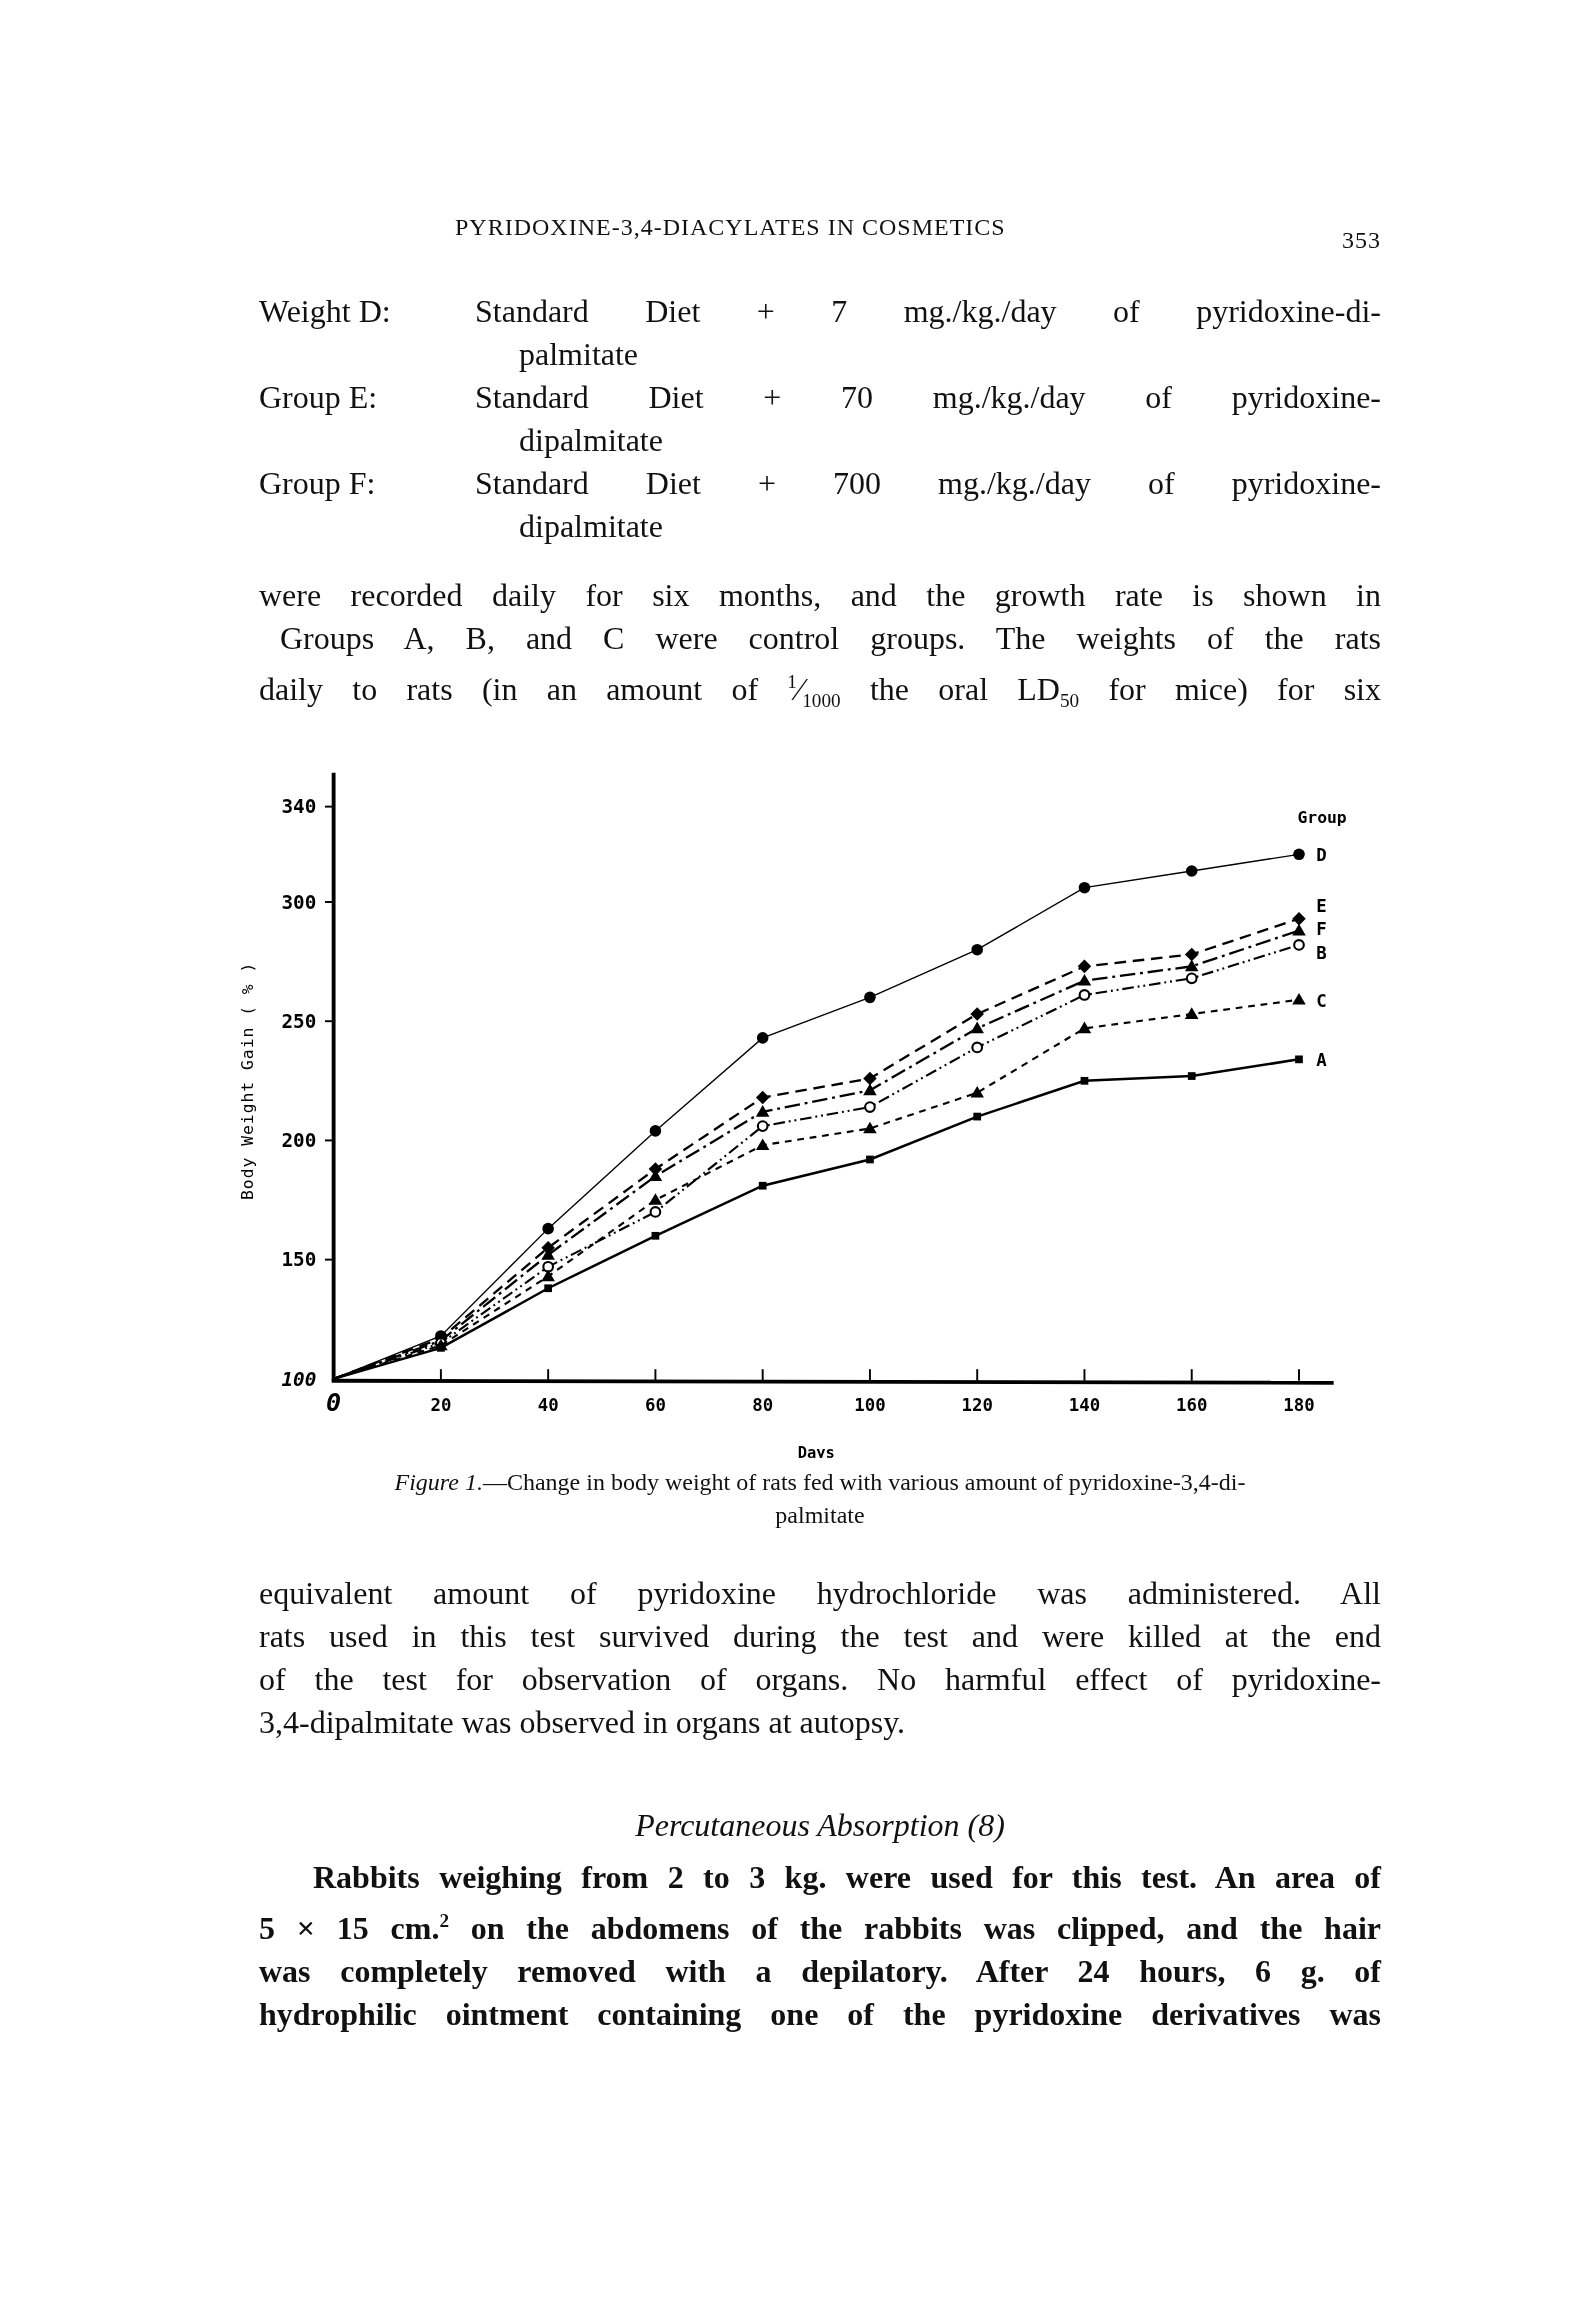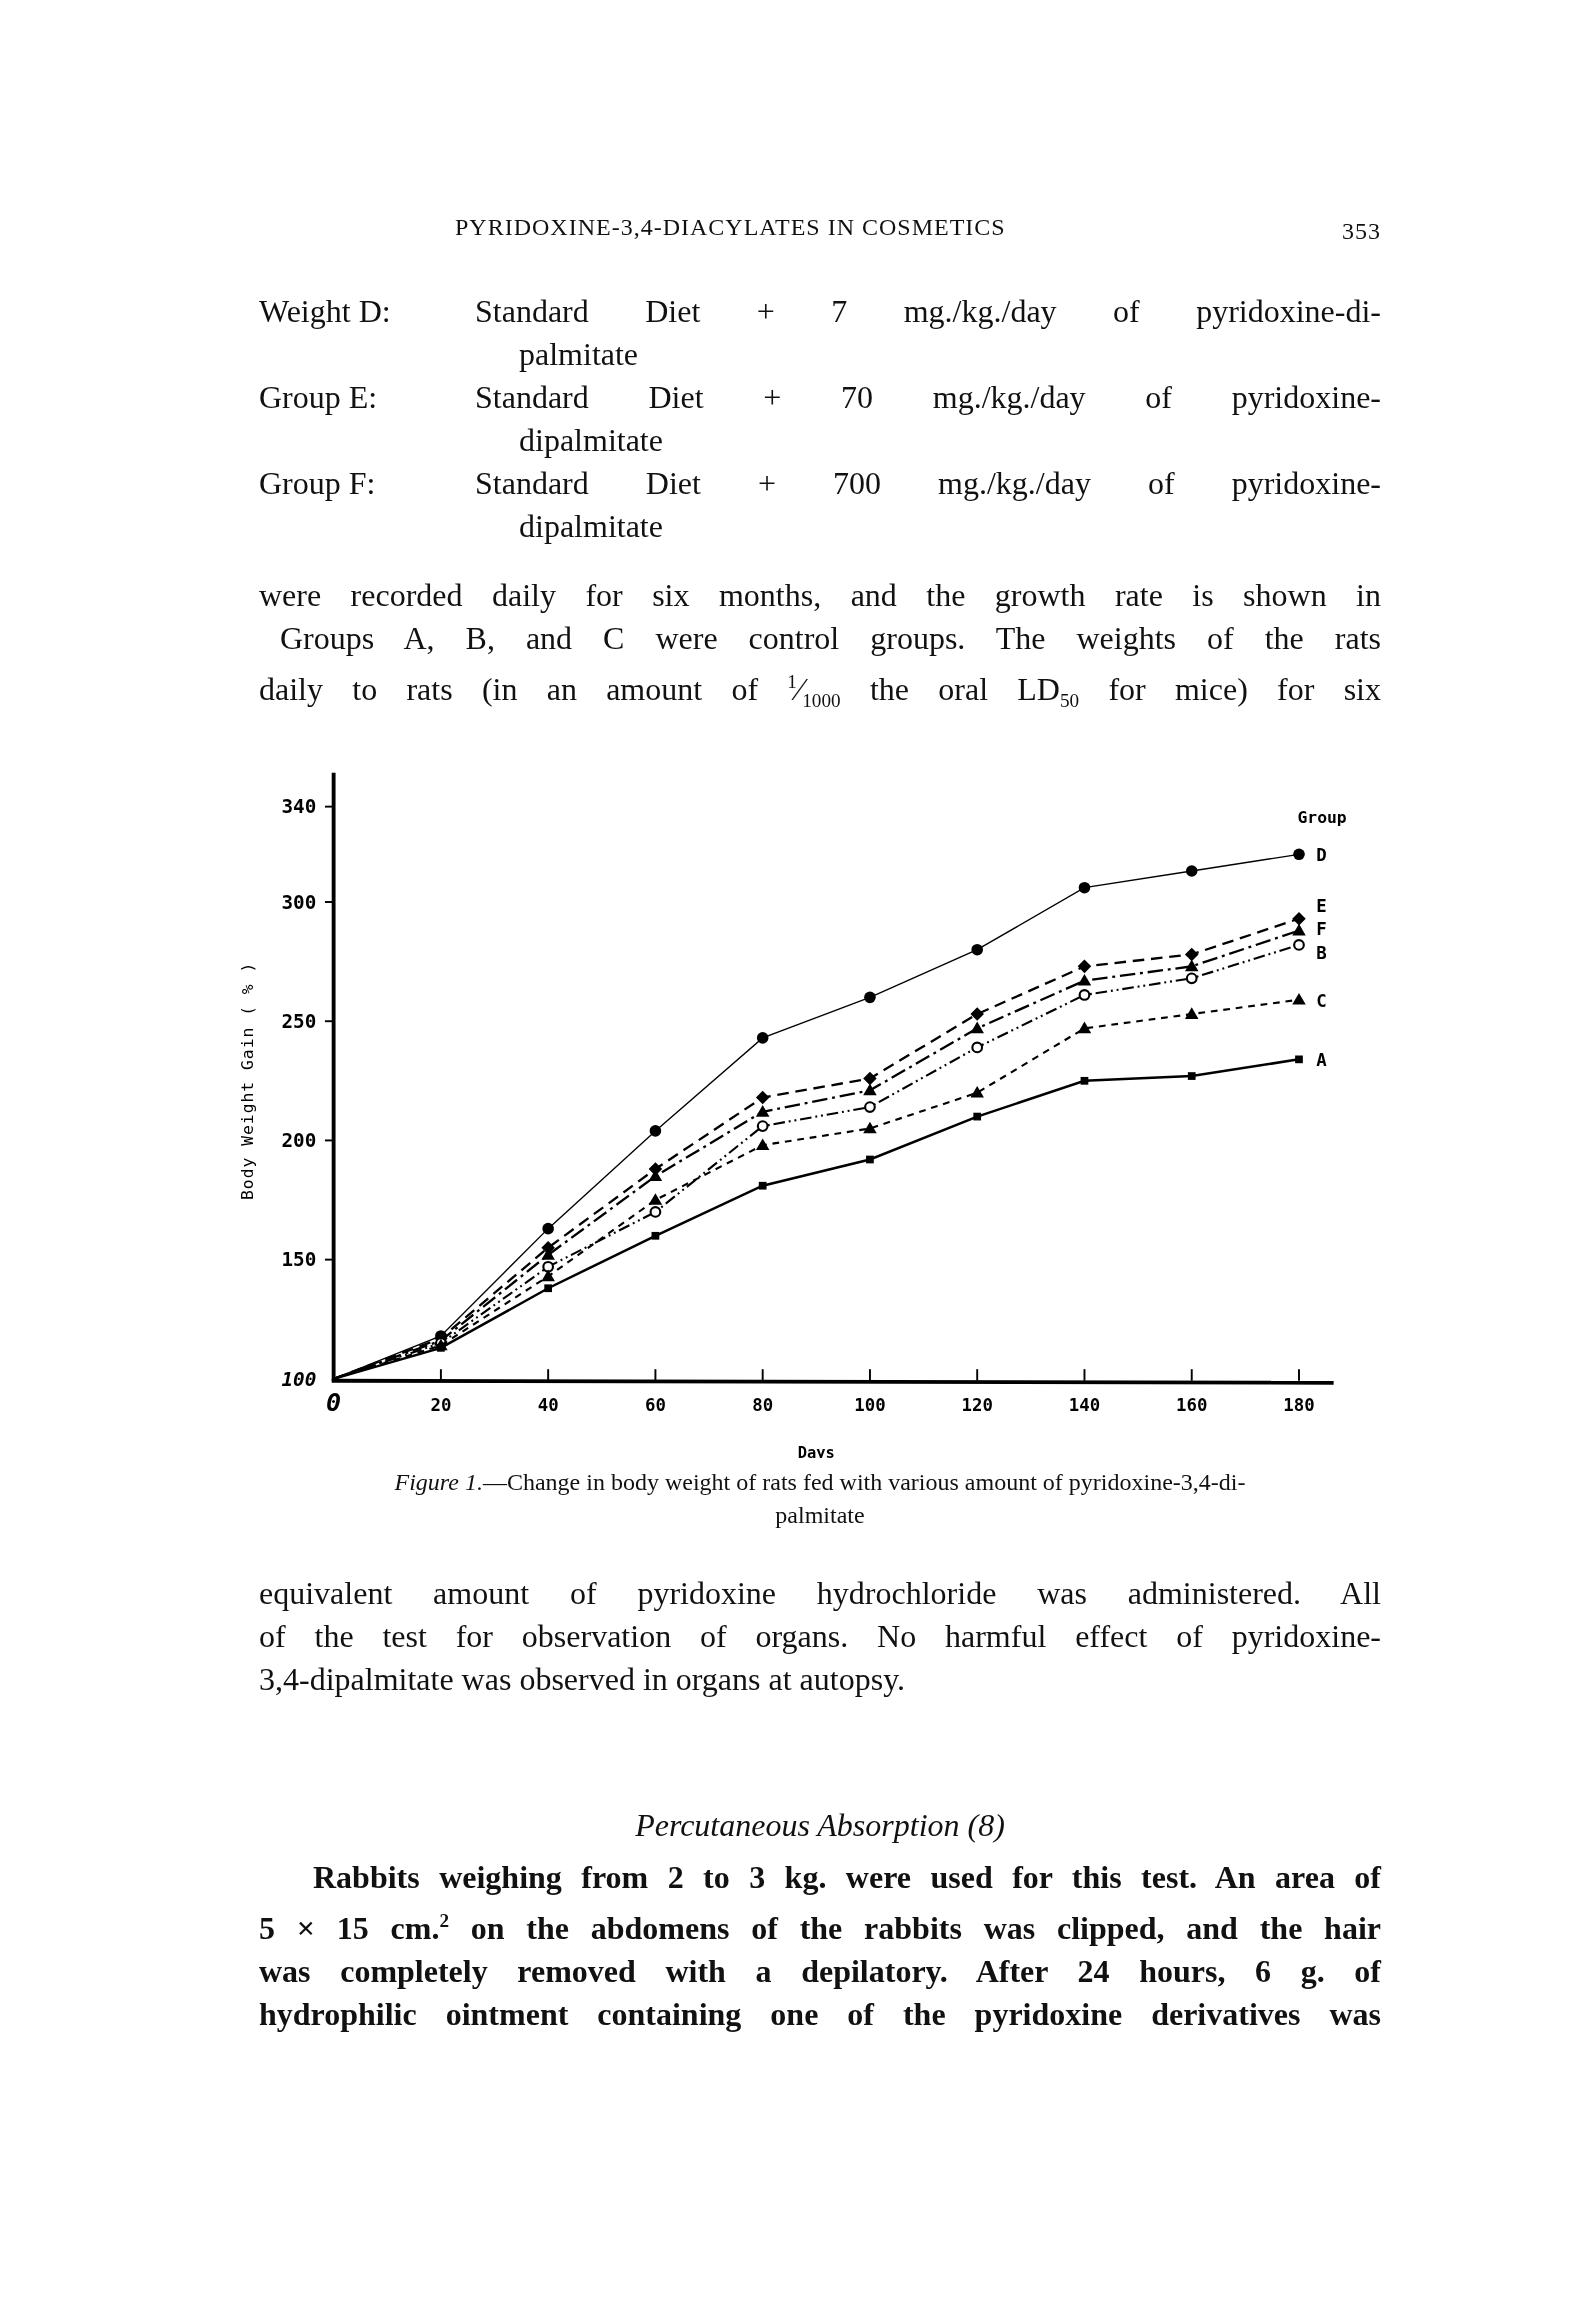--- a/index.html
+++ b/index.html
@@ -1,21 +1,21 @@
 <!DOCTYPE html>
 <html><head>
 <meta charset="utf-8">
 <style>
   html, body { margin:0; padding:0; background:#ffffff; }
   body { width:1595px; height:2302px; position:relative; overflow:hidden;
          font-family:"Liberation Serif","DejaVu Serif",serif; color:#111; }
   .abs { position:absolute; }
   .runhead { top:214px; left:455px; width:926px; font-size:24px; letter-spacing:1px; }
   .runhead .title { position:absolute; left:0; top:0; }
-  .runhead .pageno { position:absolute; right:0; top:4px; }
+  .runhead .pageno { position:absolute; right:0; top:13px; }
   .groups { top:290px; left:259px; width:1122px; font-size:32px; line-height:43px; }
   .grow { display:flex; }
   .grow .glabel { width:216px; flex:none; }
   .grow .gtext { flex:1; text-align:justify; }
   .grow .gtext .l1 { display:block; text-align:justify; text-align-last:justify; }
   .grow .gtext .l2 { display:block; padding-left:0; }
   .para { left:259px; width:1122px; font-size:32px; line-height:43px; text-align:justify; }
   .para .ln { display:block; text-align:justify; text-align-last:justify; }
   .para .ln.last { text-align-last:left; }
   .chart { left:212px; top:763px; width:1168px; height:695px; }
@@ -184,20 +184,21 @@
     </g>
 </svg>
 
 <div class="abs caption">
   <div><span class="fig">Figure 1.</span><span>—Change in body weight of rats fed with various amount of pyridoxine-3,4-di-</span></div>
   <div>palmitate</div>
 </div>
 
 <div class="abs para" style="top:1572px;">
   <span class="ln">equivalent amount of pyridoxine hydrochloride was administered. All</span>
+  <span class="ln">rats used in this test survived during the test and were killed at the end</span>
   <span class="ln">of the test for observation of organs. No harmful effect of pyridoxine-</span>
   <span class="ln last">3,4-dipalmitate was observed in organs at autopsy.</span>
 </div>
 
 <div class="abs heading">Percutaneous Absorption (8)</div>
 
 <div class="abs para" style="top:1856px;font-weight:bold;">
   <span class="ln" style="padding-left:54px">Rabbits weighing from 2 to 3 kg. were used for this test. An area of</span>
   <span class="ln"><span>5 × 15 cm.</span><sup>2</sup><span> on the abdomens of the rabbits was clipped, and the hair</span></span>
   <span class="ln">was completely removed with a depilatory. After 24 hours, 6 g. of</span>

